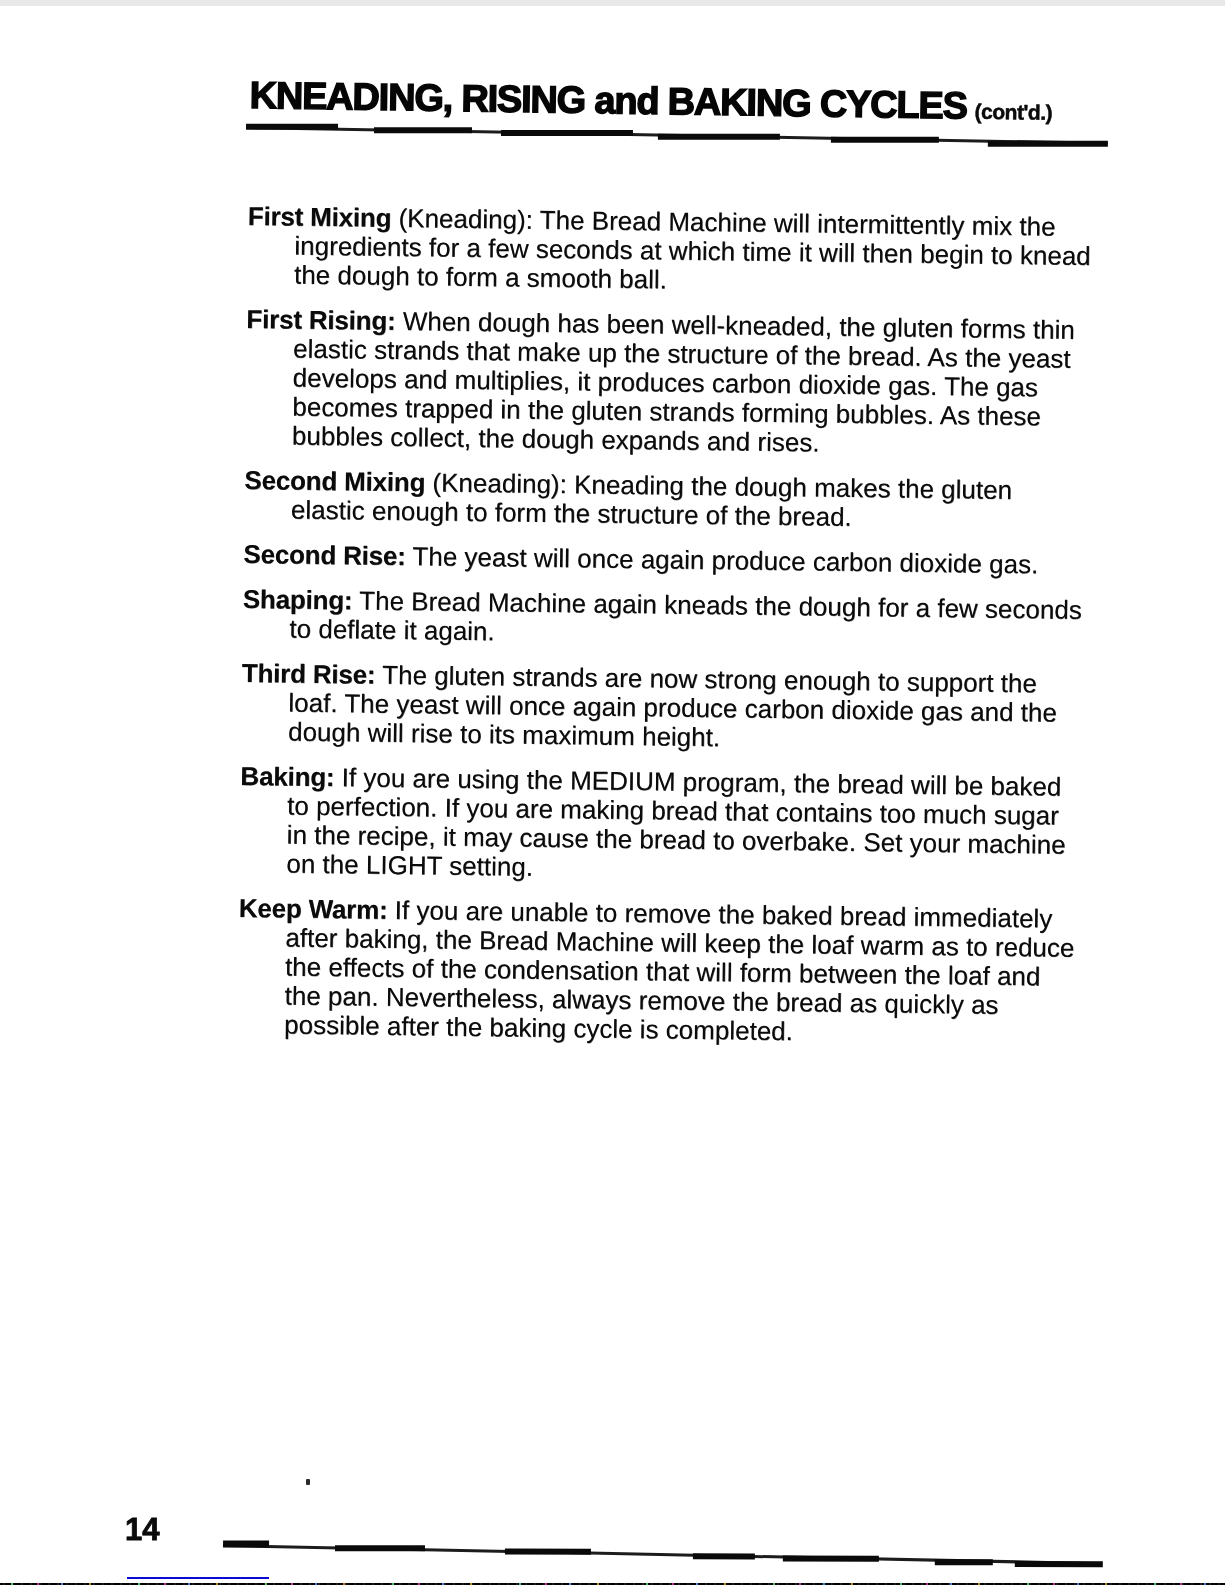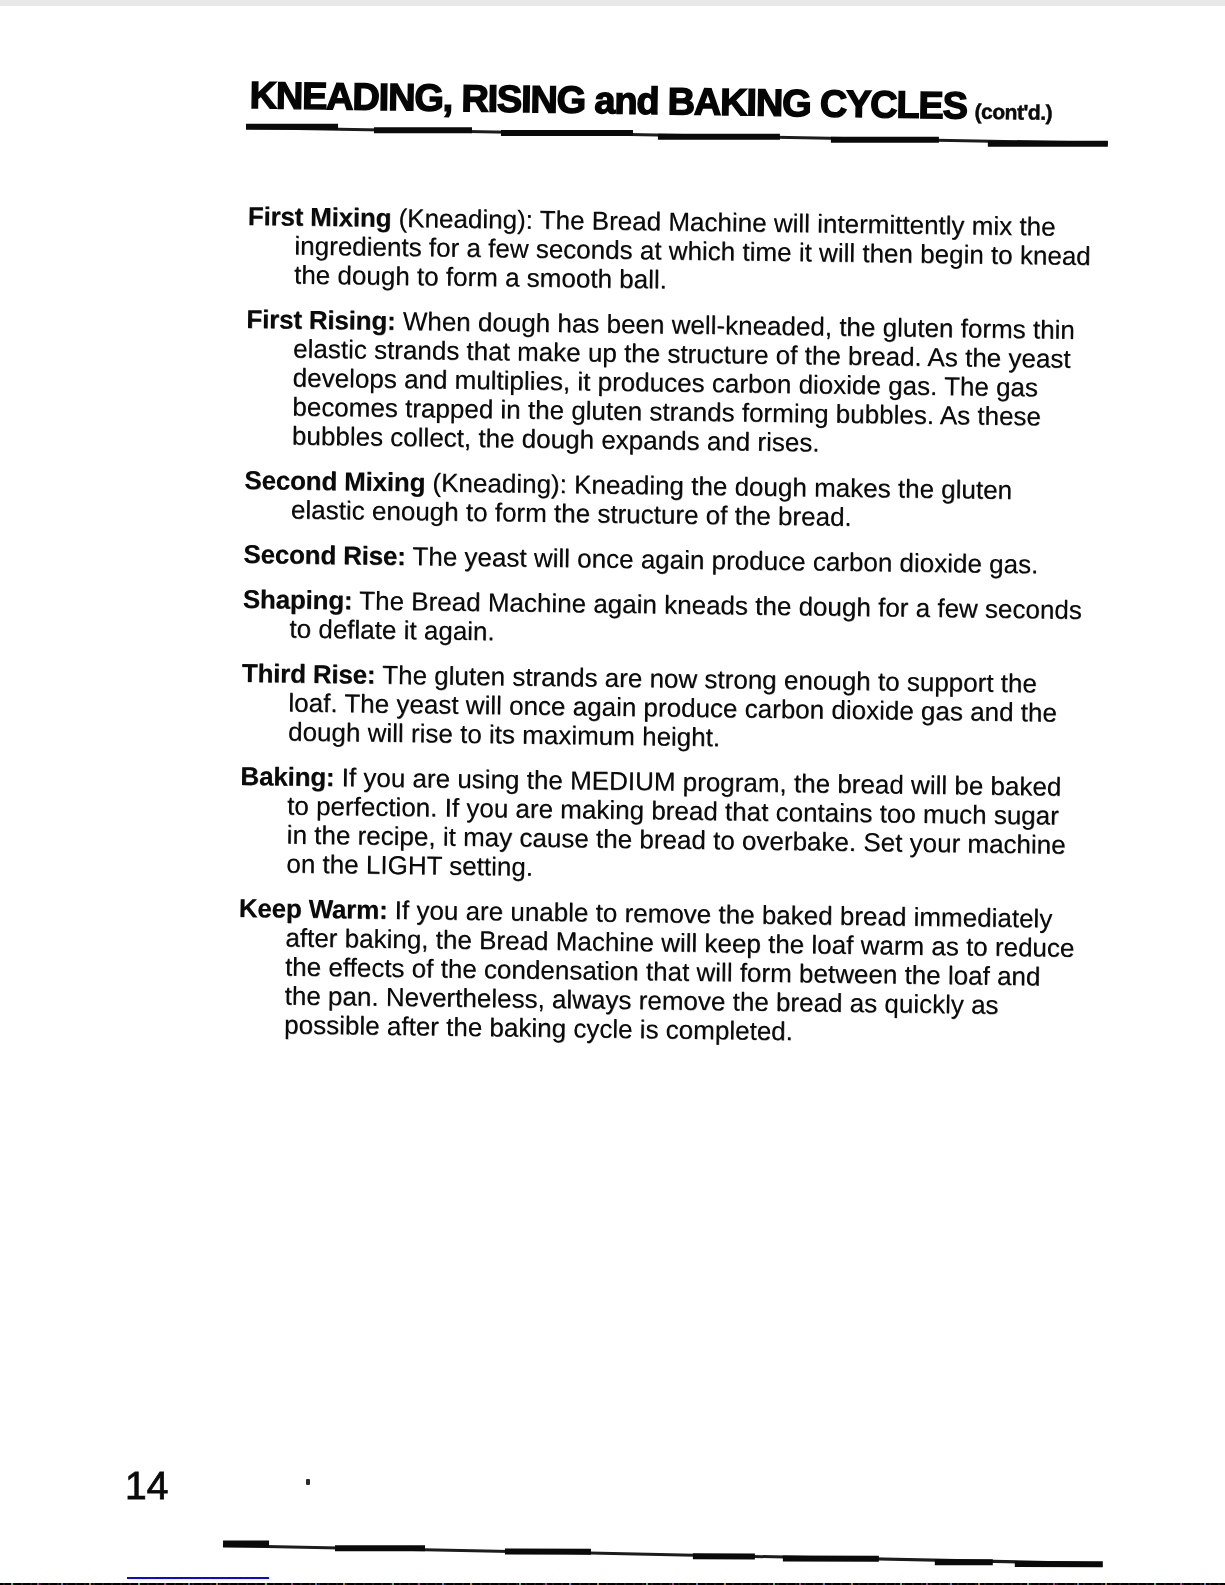--- a/index.html
+++ b/index.html
@@ -42,22 +42,22 @@
     position:absolute; left:248px; top:196px; width:845px;
     transform:rotate(0.75deg); transform-origin:0 0;
     font-size:26px; line-height:29px;
     text-shadow:0.4px 0.4px 0 rgba(0,0,0,0.55);
   }
   .entry { margin:0 0 16px 0; padding-left:47px; text-indent:-47px; }
   .entry b { font-weight:700; letter-spacing:-0.2px; }
 
   
   .pagenum {
-    position:absolute; left:125px; top:1458px;
-    font-size:39px; font-weight:400;
+    position:absolute; left:125px; top:1506px;
+    font-size:31px; font-weight:700;
     -webkit-text-stroke:0.8px #0a0a0a;
   }
   .blue-mark {
     position:absolute; left:127px; top:1571px; width:142px; height:2px;
     background:var(--artifact-blue,#0a0ad8);
   }
   .speck {
     position:absolute; left:306px; top:1473px; width:4px; height:6px;
     background:#2b2b2b; border-radius:1px;
   }

